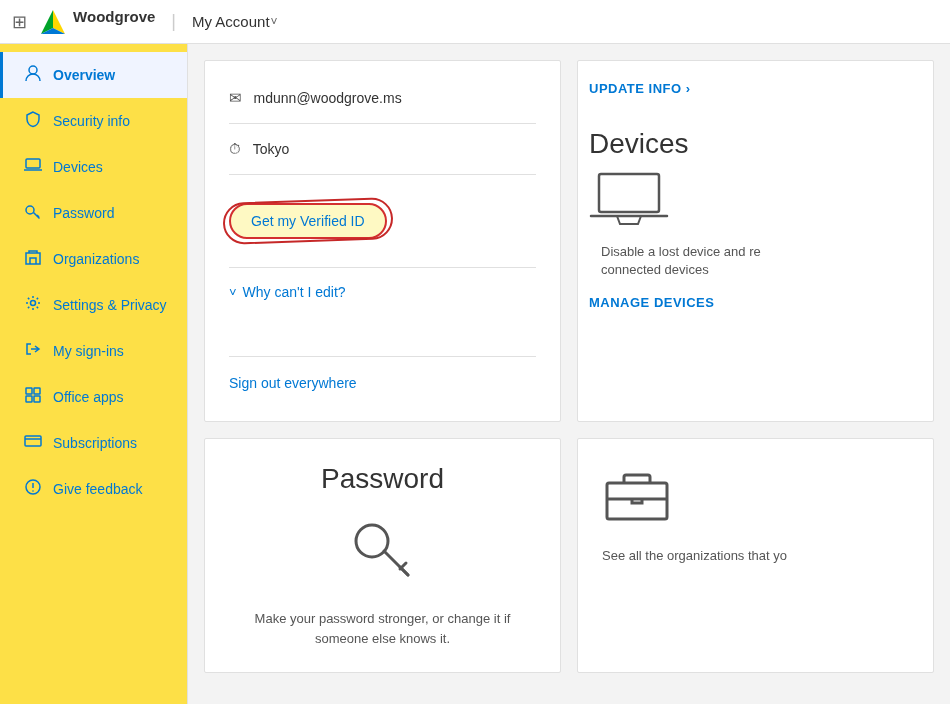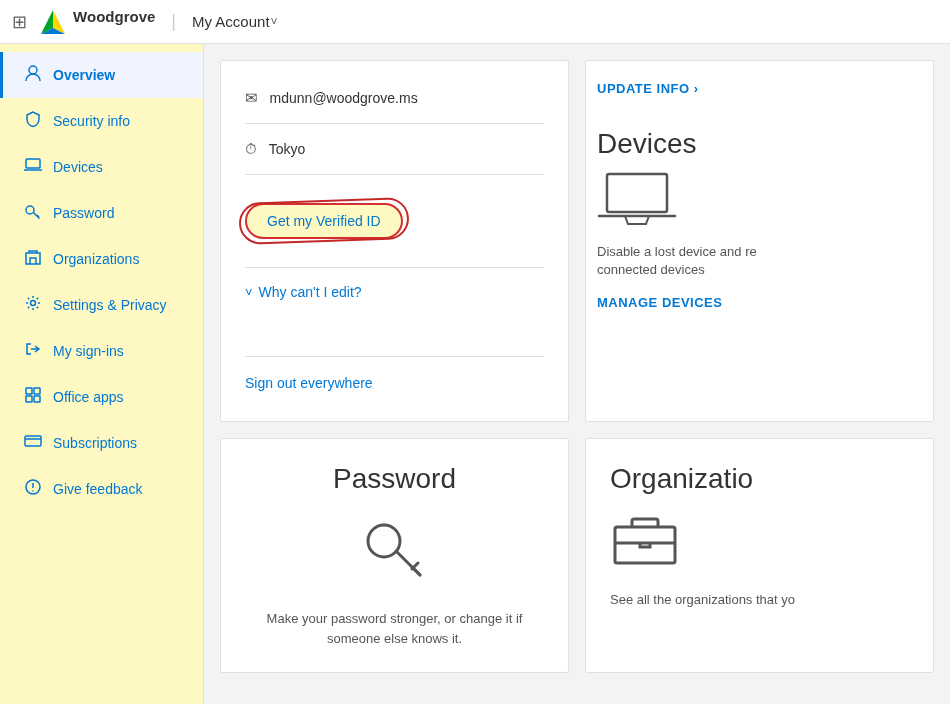--- a/index.html
+++ b/index.html
@@ -31,22 +31,22 @@
       gap: 1px;
       cursor: pointer;
     }
     .chevron { font-size: 12px; color: #666; }
 
     
     .main-layout { display: flex; height: calc(704px - 44px); }
 
     
     .sidebar {
-      width: 204px;
-      background: #fef9c3;
+      width: 188px;
+      background: #fde047;
       border-right: 1px solid #e0e0e0;
       flex-shrink: 0;
       padding-top: 8px;
     }
     .sidebar-item {
       display: flex;
       align-items: center;
       gap: 10px;
       padding: 12px 20px;
       cursor: pointer;
@@ -162,20 +162,21 @@
       font-weight: 300;
       color: #333;
       margin-top: 32px;
     }
     .laptop-icon-wrap { margin: 12px 0; }
     .devices-desc {
       font-size: 13px;
       color: #555;
       line-height: 1.4;
       max-width: 180px;
+      margin-left: 12px;
     }
     .manage-link {
       color: #0078d4;
       font-size: 13px;
       font-weight: 600;
       letter-spacing: 0.5px;
       cursor: pointer;
       margin-top: 16px;
     }
 
@@ -397,21 +398,20 @@
           <circle cx="24" cy="30" r="16" stroke="#555" stroke-width="3"></circle>
           <path d="M36 40l24 24" stroke="#555" stroke-width="3" stroke-linecap="round"></path>
           <path d="M52 56l8 8" stroke="#555" stroke-width="3" stroke-linecap="round"></path>
           <path d="M58 52l-6 6" stroke="#555" stroke-width="3" stroke-linecap="round"></path>
         </svg>
       </div>
       <p class="password-desc">Make your password stronger, or change it if someone else knows it.</p>
     </div>
 
     <div class="card org-card">
-      <div class="org-title">Organizatio</div>
       <div class="briefcase-icon">
         <svg width="70" height="60" viewBox="0 0 70 60" fill="none">
           <rect x="5" y="20" width="60" height="36" rx="2" stroke="#555" stroke-width="3"></rect>
           <path d="M22 20v-6a2 2 0 012-2h22a2 2 0 012 2v6" stroke="#555" stroke-width="3"></path>
           <path d="M5 36h60" stroke="#555" stroke-width="3"></path>
           <path d="M30 36v4h10v-4" stroke="#555" stroke-width="3"></path>
         </svg>
       </div>
       <p class="org-desc">See all the organizations that yo</p>
     </div>

